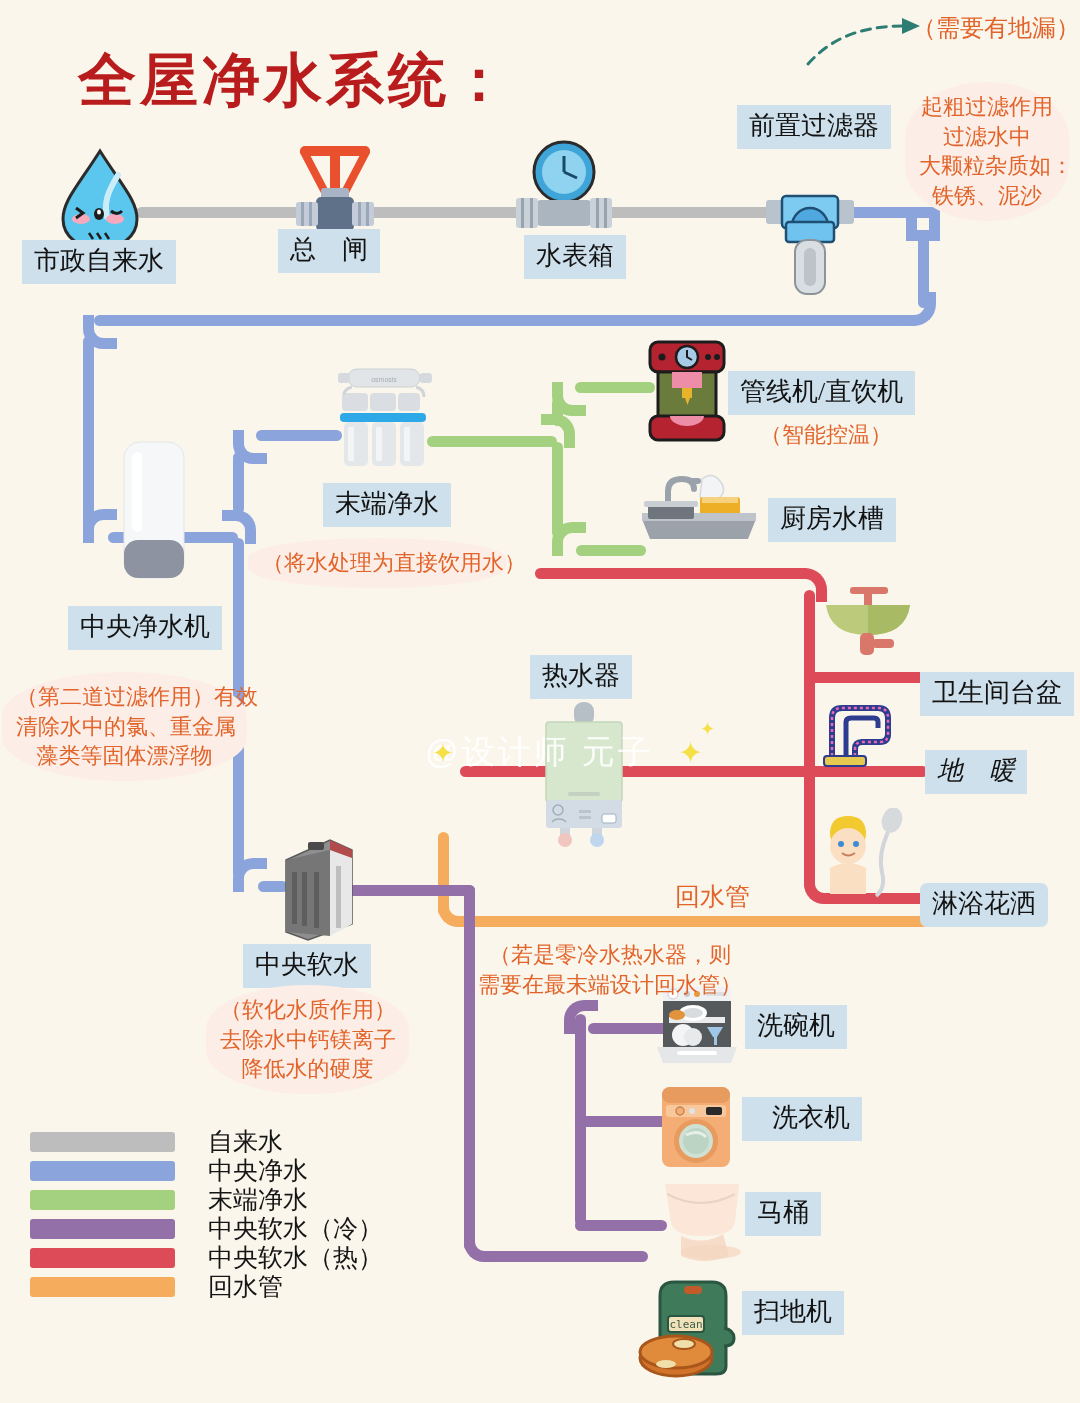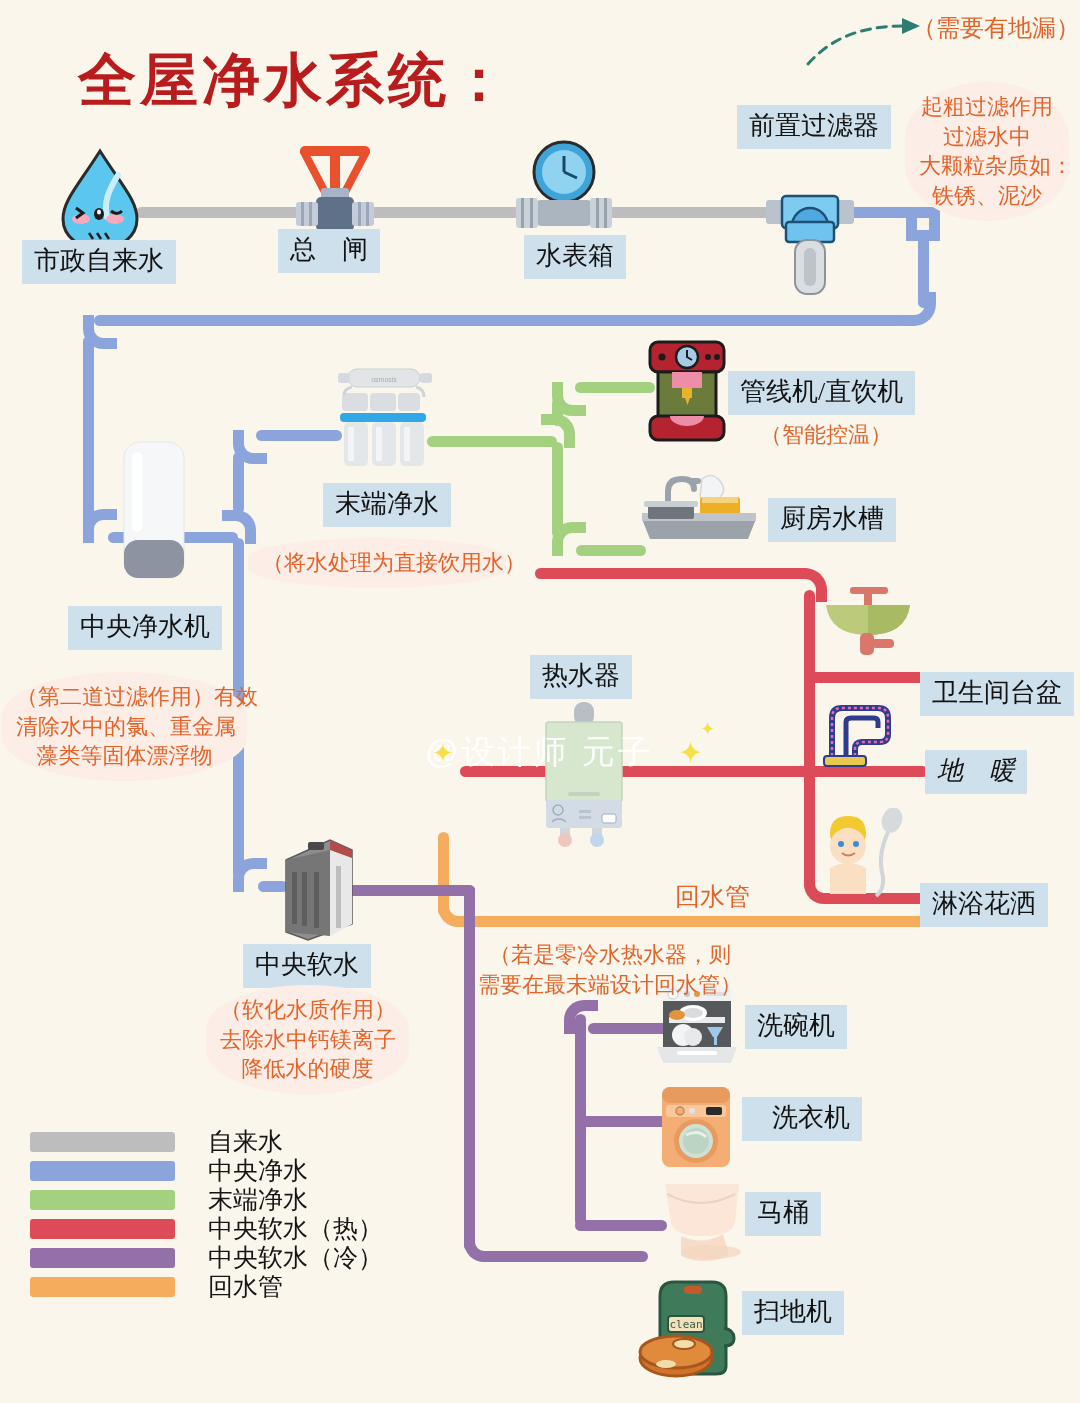--- a/index.html
+++ b/index.html
@@ -351,21 +351,21 @@
   <div class="abs chip" style="left:278px; top:229px;">总　闸</div>
   <div class="abs chip" style="left:524px; top:235px;">水表箱</div>
   <div class="abs chip" style="left:68px; top:606px;">中央净水机</div>
   <div class="abs chip" style="left:737px; top:105px;">前置过滤器</div>
   <div class="abs chip" style="left:323px; top:483px;">末端净水</div>
   <div class="abs chip" style="left:728px; top:371px;">管线机/直饮机</div>
   <div class="abs chip" style="left:768px; top:498px;">厨房水槽</div>
   <div class="abs chip" style="left:530px; top:655px;">热水器</div>
   <div class="abs chip" style="left:920px; top:628px;margin-top:44px;">卫生间台盆</div>
   <div class="abs chip" style="left:925px; top:750px;font-style:italic;">地　暖</div>
-  <div class="abs chip" style="left:920px; top:883px;">淋浴花洒</div>
+  <div class="abs chip" style="left:920px; top:883px;border-radius:7px;">淋浴花洒</div>
   <div class="abs chip" style="left:243px; top:944px;">中央软水</div>
   <div class="abs chip" style="left:745px; top:1005px;">洗碗机</div>
   <div class="abs chip" style="left:742px; top:1097px;padding-left:30px;">洗衣机</div>
   <div class="abs chip" style="left:745px; top:1192px;">马桶</div>
   <div class="abs chip" style="left:742px; top:1291px;">扫地机</div>
 
   <div class="abs note big" style="left:912px; top:12px;">（需要有地漏）</div>
 
   <div class="abs note halo" style="left:905px; top:82px; width:164px;">起粗过滤作用
 过滤水中
@@ -406,26 +406,26 @@
     </div>
     <div class="lg-row">
       <div class="lg-swatch" style="background:#8BA5DC"></div>
       <div class="lg-text">中央净水</div>
     </div>
     <div class="lg-row">
       <div class="lg-swatch" style="background:#A3D180"></div>
       <div class="lg-text">末端净水</div>
     </div>
     <div class="lg-row">
+      <div class="lg-swatch" style="background:#9370A8"></div>
+      <div class="lg-text">中央软水（冷）</div>
+    </div>
+    <div class="lg-row">
       <div class="lg-swatch" style="background:#DC4B57"></div>
       <div class="lg-text">中央软水（热）</div>
     </div>
     <div class="lg-row">
-      <div class="lg-swatch" style="background:#9370A8"></div>
-      <div class="lg-text">中央软水（冷）</div>
-    </div>
-    <div class="lg-row">
       <div class="lg-swatch" style="background:#F5AC5C"></div>
       <div class="lg-text">回水管</div>
     </div>
   </div>
 
 </div>
 
 </body></html>

